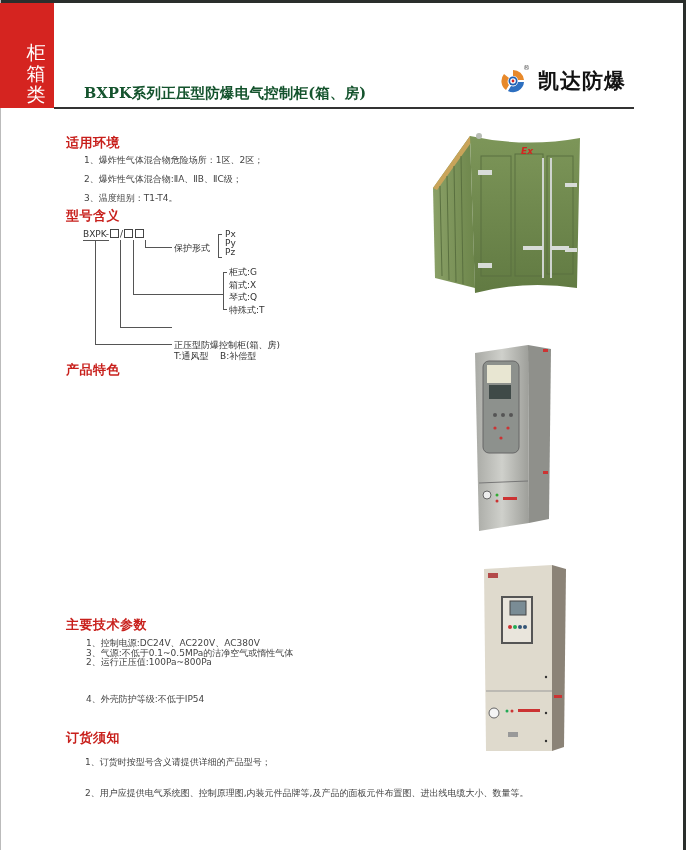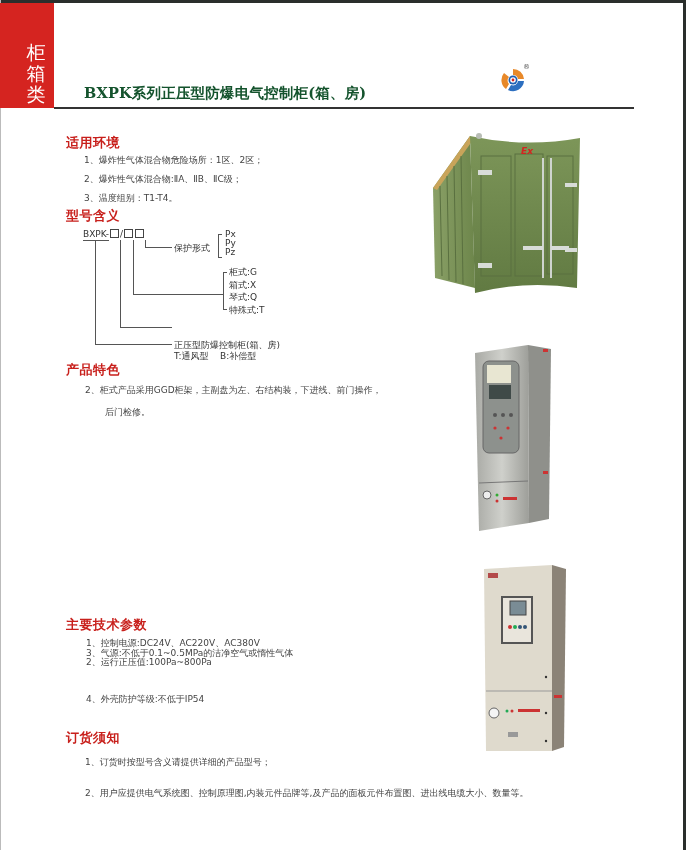--- a/index.html
+++ b/index.html
@@ -49,20 +49,21 @@
     <svg width="26" height="26" viewBox="0 0 26 26">
       <path d="M13 2 A11 11 0 0 1 24 12 L18 12 A5 5 0 0 0 13 8 Z" fill="#e8892a"></path>
       <path d="M24 14 A11 11 0 0 1 8 23 L11 18 A5 5 0 0 0 18 14 Z" fill="#2d6fc0"></path>
       <path d="M6 22 A11 11 0 0 1 4 6 L9 10 A5 5 0 0 0 9 17 Z" fill="#e8892a"></path>
       <circle cx="13" cy="13" r="4.5" fill="#1e5fb3"></circle>
       <circle cx="13" cy="13" r="2.8" fill="#fff"></circle>
       <circle cx="13" cy="13" r="1.4" fill="#d52420"></circle>
     </svg>
     <span class="reg">®</span>
   </span>
+  <span class="logo-text">凯达防爆</span>
 </div>
 
 <div class="h" style="left:66px;top:134px;">适用环境</div>
 <div class="li" style="left:84px;top:154px;">1、爆炸性气体混合物危险场所：1区、2区；</div>
 <div class="li" style="left:84px;top:173px;">2、爆炸性气体混合物:ⅡA、ⅡB、ⅡC级；</div>
 <div class="li" style="left:84px;top:192px;">3、温度组别：T1-T4。</div>
 
 <div class="h" style="left:66px;top:207px;">型号含义</div>
 <div>
   <div class="dg-text" style="left:83px;top:229px;">
@@ -99,21 +100,20 @@
     <div>箱式:X</div>
     <div>琴式:Q</div>
     <div>特殊式:T</div>
   </div>
   <div class="dg-text" style="left:174px;top:322px;white-space:pre;margin-top:28px;">T:通风型    B:补偿型</div>
   <div class="dg-text" style="left:174px;top:339px;">正压型防爆控制柜(箱、房)</div>
 </div>
 
 <div class="h" style="left:66px;top:361px;">产品特色</div>
 <div class="para" style="left:85px;top:380px;width:300px;">
-  <p>2、柜式产品采用GGD柜架，主副盘为左、右结构装，下进线、前门操作，后门检修。</p>
 </div>
 
 <div class="h" style="left:66px;top:616px;">主要技术参数</div>
 <div class="li" style="left:86px;top:637px;">1、控制电源:DC24V、AC220V、AC380V</div>
 <div class="li" style="left:86px;top:656px;">2、运行正压值:100Pa~800Pa</div>
 <div class="li" style="left:86px;top:647px;">3、气源:不低于0.1~0.5MPa的洁净空气或惰性气体</div>
 <div class="li" style="left:86px;top:693px;">4、外壳防护等级:不低于IP54</div>
 
 <div class="h" style="left:66px;top:729px;">订货须知</div>
 <div class="li" style="left:85px;top:756px;">1、订货时按型号含义请提供详细的产品型号；</div>

